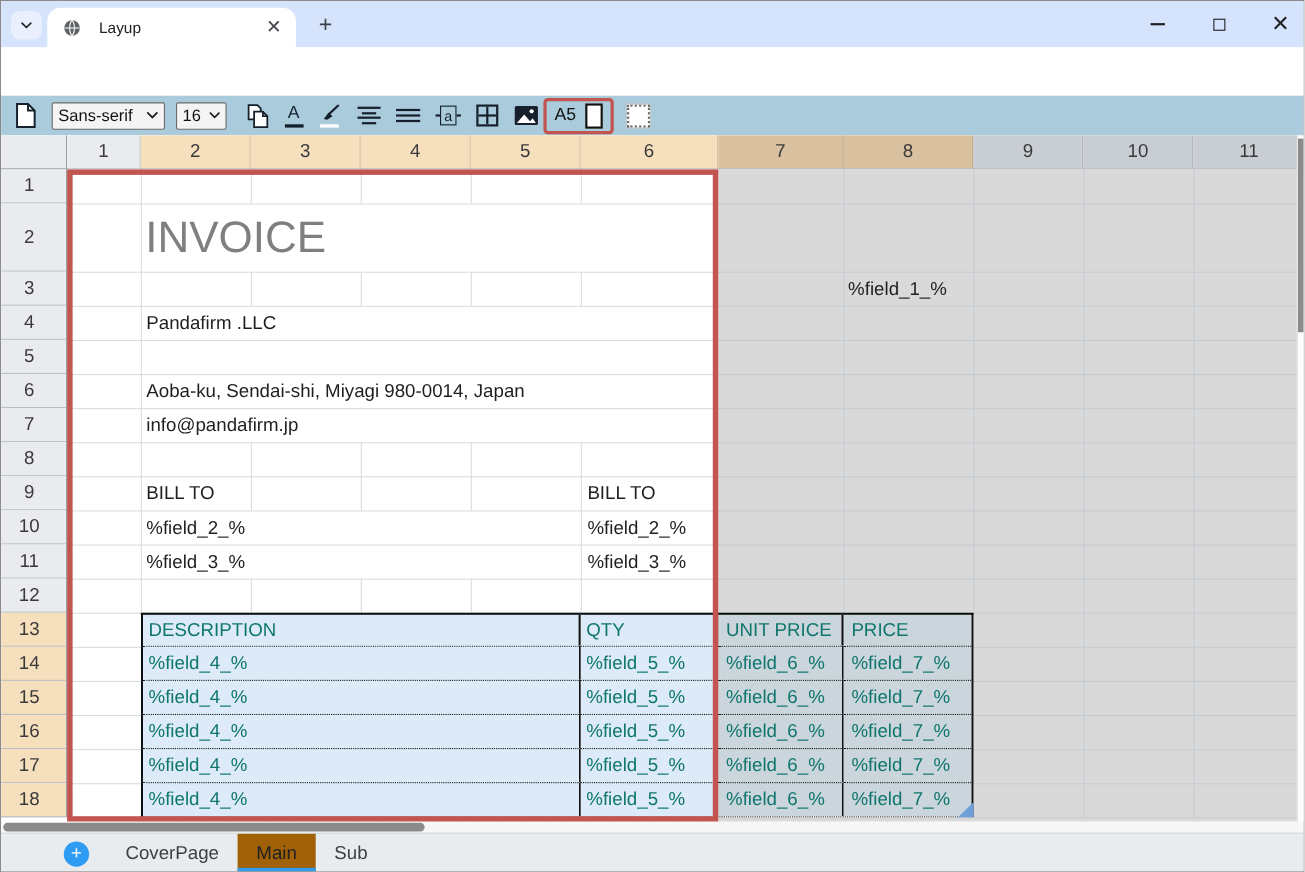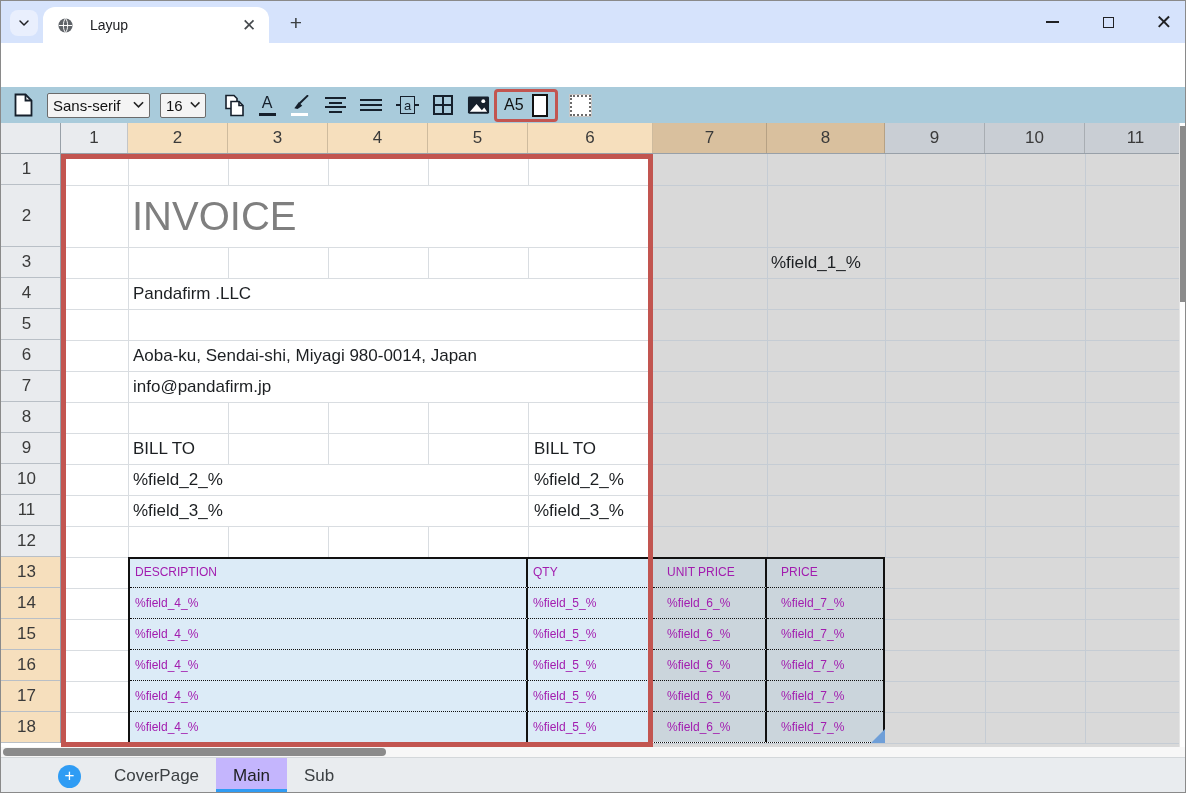--- a/index.html
+++ b/index.html
@@ -59,42 +59,42 @@
   .hdr-gray { background:#e9ebee; } .hdr-tan { background:var(--tan-light,#f6dfbd); }
   .hdr-tand { background:var(--tan-dark,#d9c09e); } .hdr-gray2 { background:#c9ced4; }
   .cells-white { position:absolute; left:60px; top:31px; width:592px; height:593px; background:#fff; }
   .cells-gray { position:absolute; left:652px; top:31px; width:534px; height:593px; background:var(--cell-gray,#d9d9d9); }
   .gl { position:absolute; }
   .ctext { position:absolute; font-size:17px; color:#1c1f22; line-height:31px; white-space:nowrap; cursor:cell; }
   .invtitle { position:absolute; left:131px; top:62px; height:62px; line-height:62px; font-size:40px; color:#7f7f7f; cursor:cell; white-space:nowrap; }
 
   
   .invtable { position:absolute; left:127px; top:434px; width:757px; height:186px; border:2px solid #111; border-bottom:1px dotted #111; display:grid; grid-template-columns:398px 125px 114px 116px; grid-template-rows:28px repeat(5,31px); background:#fff; }
-  .invtable .c { font-size:12px; line-height:30px; color:#a21caf; padding-left:5px; white-space:nowrap; overflow:hidden; border-right:2px solid #111; cursor:cell; }
+  .invtable .c { font-size:17px; line-height:30px; color:#0f766e; padding-left:5px; white-space:nowrap; overflow:hidden; border-right:2px solid #111; cursor:cell; }
   .invtable .c.last { border-right:none; }
   .invtable .hrow { line-height:27px; }
   .invtable .dot { border-top:1px dotted #111; }
   .bgblue { background:var(--table-blue,#dcebf7); }
   .bggray { background:var(--table-blue-gray,#cbd5dc); }
-  .invtable .tight { padding-left:14px; }
+  .invtable .tight { padding-left:7px; }
 
   .printborder { position:absolute; left:60px; top:31px; width:592px; height:593px; border:5px solid var(--accent-red,#c25550); pointer-events:none; }
   .filltri { position:absolute; left:870px; top:606px; width:0; height:0; border-bottom:14px solid #6f9fd8; border-left:14px solid transparent; }
 
   .vscroll { position:absolute; right:0; top:0; width:8px; height:624px; background:#fdfdfd; border-left:1px solid #e4e4e4; }
   .vthumb { position:absolute; left:0; top:3px; width:8px; height:176px; background:#8b8b8b; }
   .hscroll { position:absolute; left:0; top:746px; width:1186px; height:10px; background:#f7f7f7; }
   .hthumb { position:absolute; left:2px; top:1px; width:383px; height:8px; background:#8b8b8b; border-radius:4px; }
 
   
   .sheetbar { position:absolute; left:0; top:756px; width:1186px; height:37px; background:#e9ecef; border-top:1px solid #d3d7da; display:flex; align-items:stretch; }
   .addsheet { align-self:center; margin-left:57px; width:23px; height:23px; border-radius:50%; background:var(--active-tab-blue,#2f9cf4); color:#fff; font-size:17px; line-height:21px; text-align:center; cursor:pointer; flex:none; }
   .stab { display:flex; align-items:center; padding:0 17px; font-size:17px; color:#3c4043; cursor:pointer; position:relative; }
   .stab.first { margin-left:16px; }
-  .stab.active { background:#c4b5fd; color:#202124; }
+  .stab.active { background:#a16207; color:#202124; }
   .stab.active:after { content:""; position:absolute; left:0; bottom:0; width:100%; height:5px; background:var(--active-tab-blue,#2f9cf4); }
 </style>
 </head>
 <body>
 
 <div class="app">
 
   <div class="titlebar">
     <div class="tabsearch">
       <svg width="16" height="16" viewBox="0 0 24 24">

